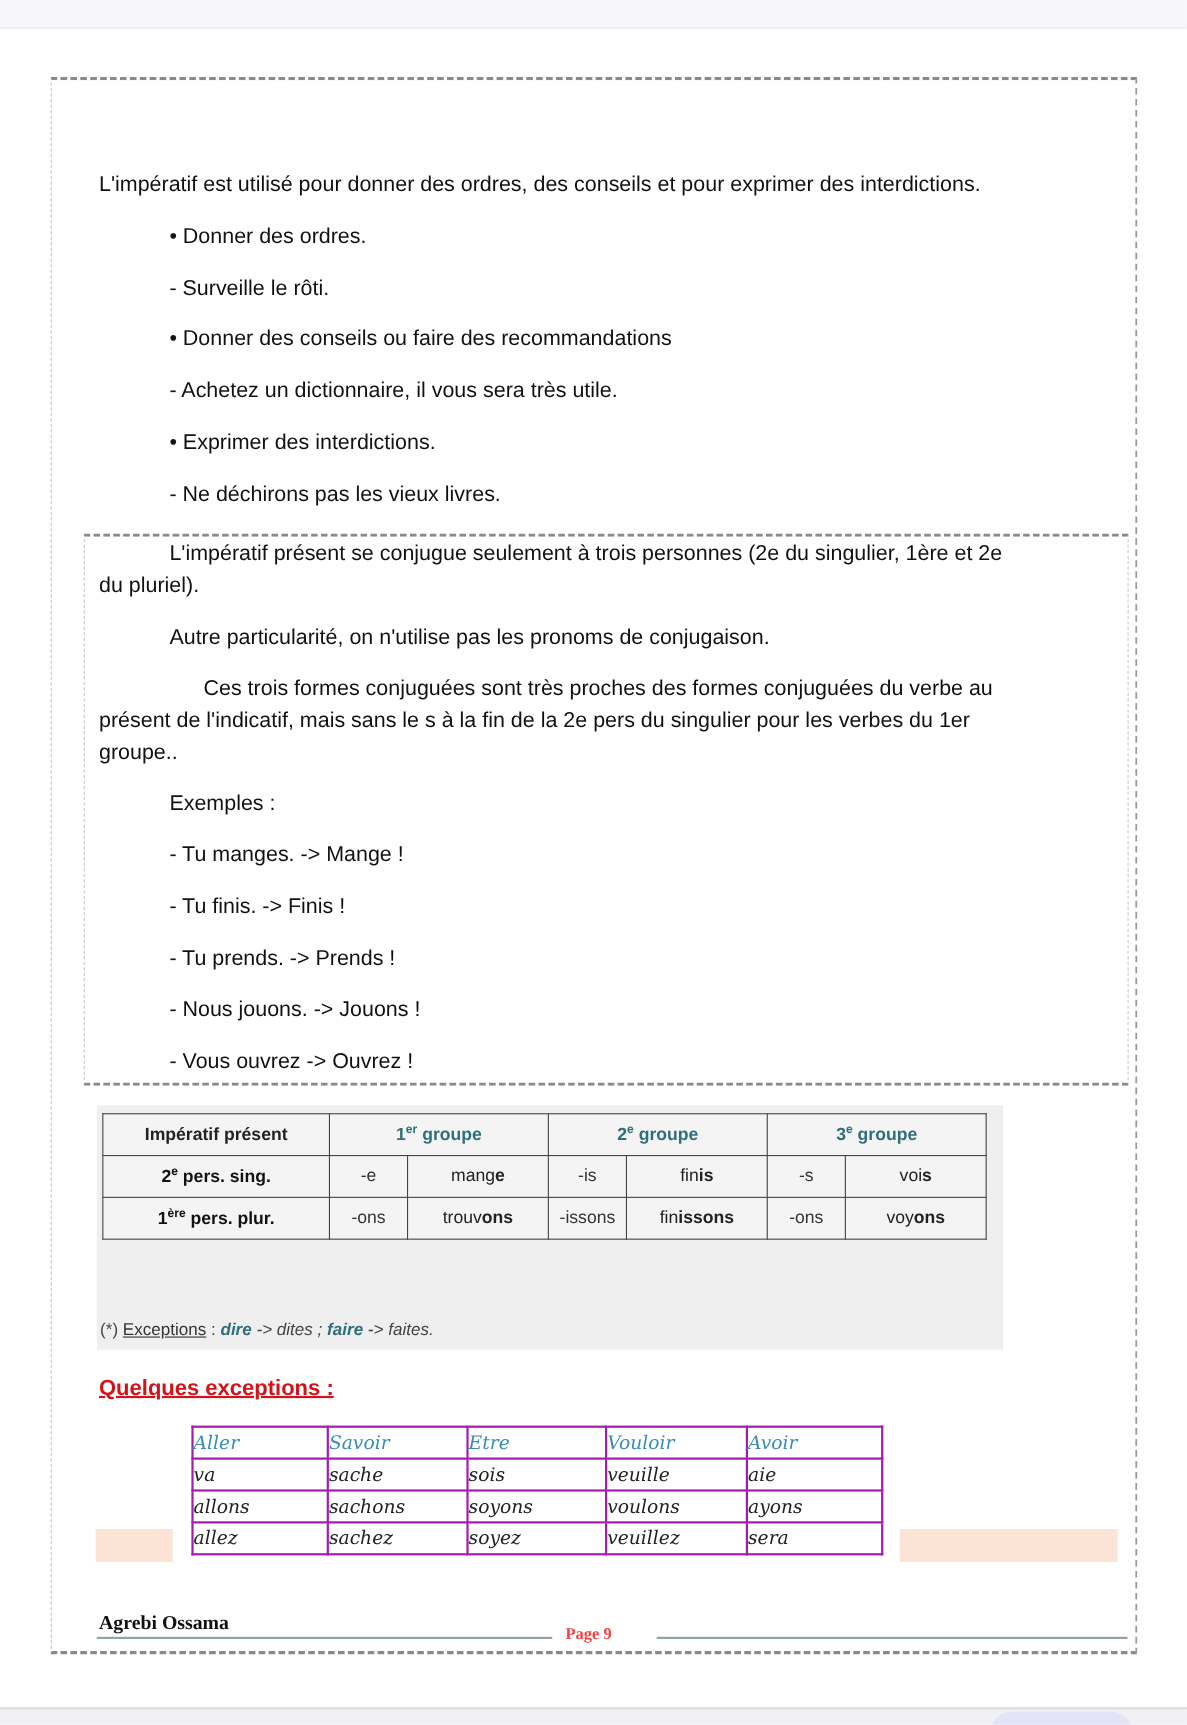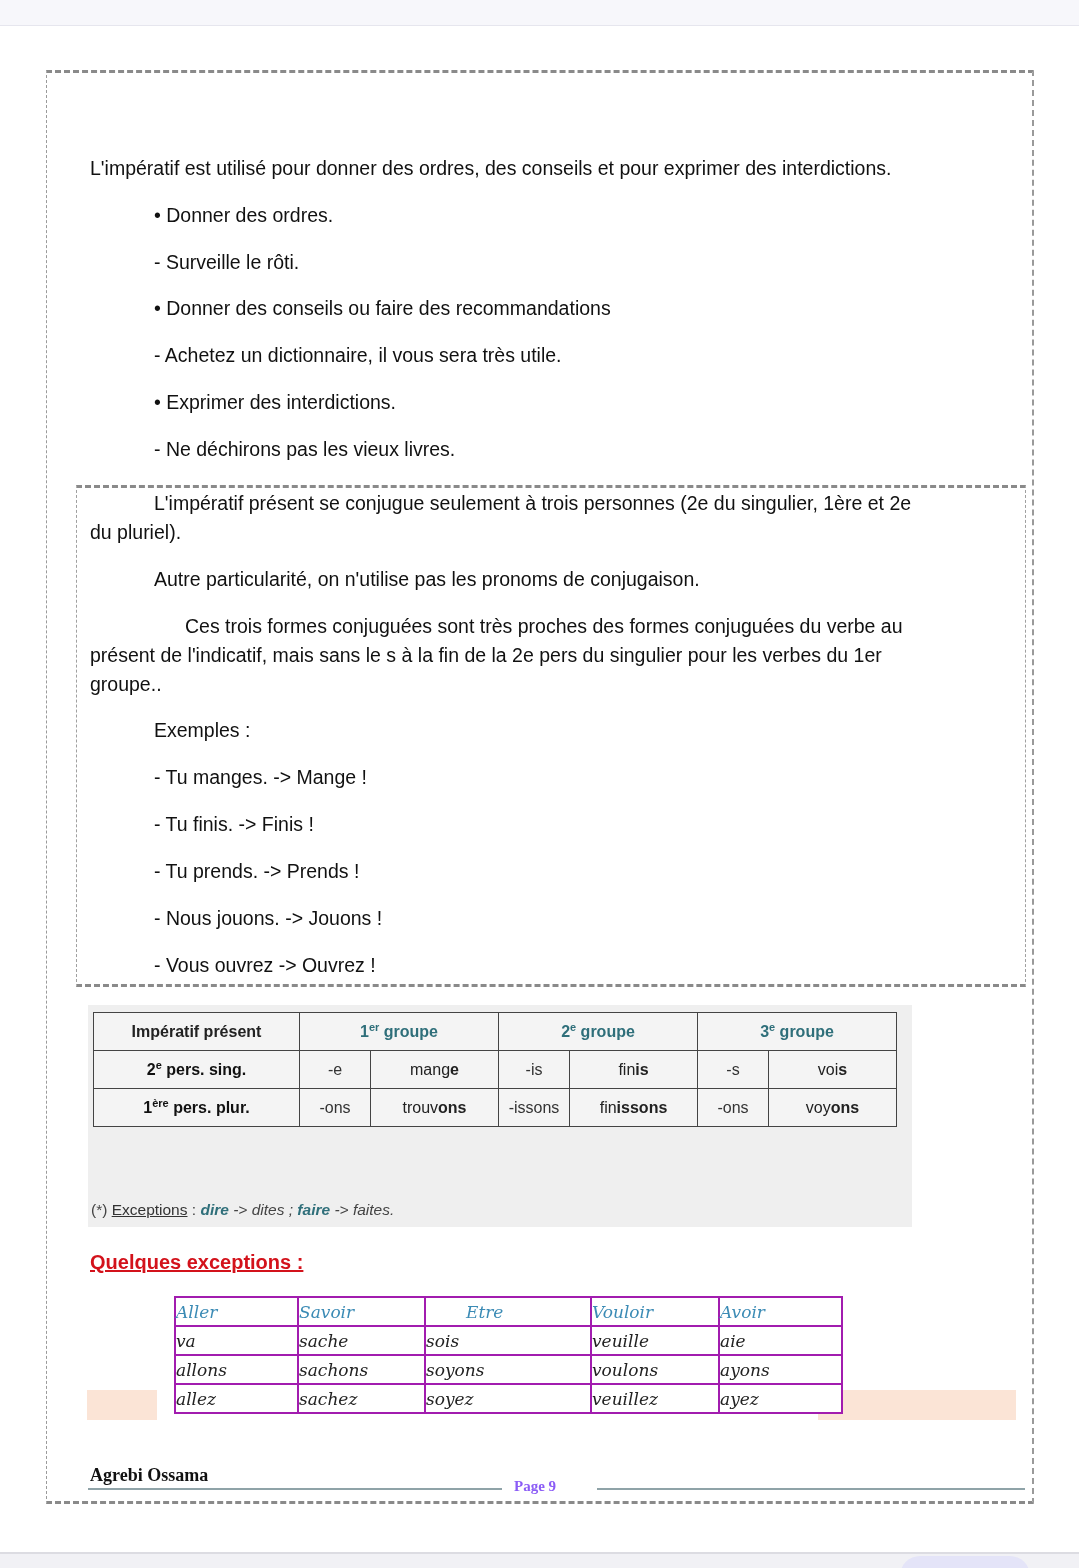--- a/index.html
+++ b/index.html
@@ -83,32 +83,32 @@
     font-family: "DejaVu Serif", serif; font-style: italic;
     font-size: 17px;
   }
   table.cursive td {
     border: 2px solid #a21caf; height: 27px; color: #222;
     padding: 0;
   }
   table.cursive tr.head td { color: #3b8bb5; }
   table.cursive td.c1 { width: 121px; }
   table.cursive td.c2 { width: 125px; }
-  table.cursive td.c3 { width: 124px; padding-left: 40px; }
+  table.cursive td.c3 { width: 124px; }
   table.cursive td.c4 { width: 126px; }
   table.cursive td.c5 { width: 121px; }
   .peach { position: absolute; top: 1390px; height: 30px; background: #fbe4d6; }
   .footer-author {
     position: absolute; left: 90px; top: 1465px; font-family: "Liberation Serif", serif;
     font-weight: bold; font-size: 18px; color: #111;
   }
   .footer-line { position: absolute; height: 2px; background: #8fa3a8; top: 1488px; }
   .footer-page {
     position: absolute; left: 514px; top: 1478px; font-family: "Liberation Serif", serif;
-    font-weight: bold; font-size: 15px; color: #8b5cf6;
+    font-weight: bold; font-size: 15px; color: #ef4444;
   }
 </style>
 </head>
 <body>
 
 <div class="topbar"></div>
 
 <div class="page-frame"></div>
 
 <div class="txt" style="left:90px;top:156px;">L'impératif est utilisé pour donner des ordres, des conseils et pour exprimer des interdictions.</div>
@@ -193,21 +193,21 @@
     <td>sachons</td>
     <td>soyons</td>
     <td>voulons</td>
     <td>ayons</td>
   </tr>
   <tr>
     <td>allez</td>
     <td>sachez</td>
     <td>soyez</td>
     <td>veuillez</td>
-    <td>ayez</td>
+    <td>sera</td>
   </tr>
 </tbody>
   </table>
 
 <div class="footer-author">Agrebi Ossama</div>
 <div class="footer-line" style="left:88px;width:414px;"></div>
 <div class="footer-page">Page 9</div>
 <div class="footer-line" style="left:597px;width:428px;"></div>
 
 <div class="bottombar"></div>

